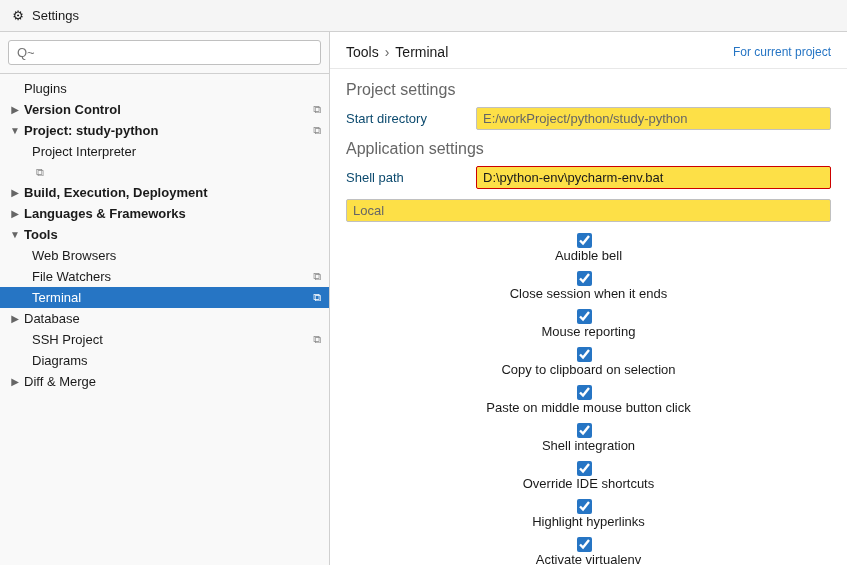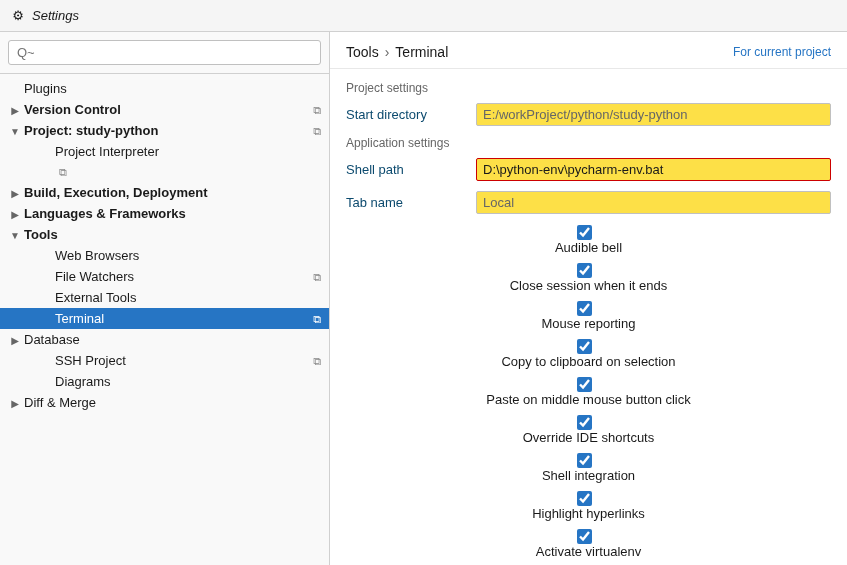--- a/index.html
+++ b/index.html
@@ -25,21 +25,20 @@
     }
     .title-bar-icon {
       width: 16px;
       height: 16px;
       margin-right: 6px;
       display: flex; align-items: center; justify-content: center;
     }
     .title-bar-text {
       font-size: 13px;
       color: #1a1a1a;
-      font-style: italic;
     }
     
     .main {
       display: flex;
       flex: 1;
       overflow: hidden;
     }
     
     .sidebar {
       width: 330px;
@@ -62,21 +61,21 @@
       background: #fff;
       outline: none;
     }
     .sidebar-tree {
       flex: 1;
       padding: 4px 0;
       overflow-y: auto;
     }
     .tree-item {
       display: flex;
-      align-items: flex-end;
+      align-items: center;
       padding: 3px 8px;
       cursor: pointer;
       user-select: none;
       position: relative;
     }
     .tree-item.selected {
       background: #2675c4;
       color: #fff;
     }
     .tree-item.selected .copy-icon {
@@ -93,21 +92,21 @@
       margin-right: 2px;
       flex-shrink: 0;
     }
     .tree-item.selected .tree-arrow {
       color: #fff;
     }
     .tree-label {
       flex: 1;
     }
     .tree-item.level-0 { padding-left: 8px; }
-    .tree-item.level-1 { padding-left: 39px; }
+    .tree-item.level-1 { padding-left: 16px; }
     .copy-icon {
       font-size: 11px;
       color: #888;
       margin-left: 4px;
     }
     .bold { font-weight: bold; }
     
     .content {
       flex: 1;
       display: flex;
@@ -135,21 +134,21 @@
       margin-left: auto;
       color: #2675c4;
       font-size: 12px;
       cursor: pointer;
     }
     .content-body {
       padding: 12px 16px;
       flex: 1;
     }
     .section-label {
-      font-size: 12px;
+      font-size: 16px;
       color: #666;
       margin-bottom: 8px;
     }
     .field-row {
       display: flex;
       align-items: center;
       margin-bottom: 10px;
     }
     .field-label {
       width: 130px;
@@ -243,24 +242,20 @@
           <span class="tree-label bold">Tools</span>
         </div>
         <div class="tree-item level-1">
           <span class="tree-arrow"></span>
           <span class="tree-label">Web Browsers</span>
         </div>
         <div class="tree-item level-1">
           <span class="tree-arrow"></span>
           <span class="tree-label">File Watchers</span>
           <span class="copy-icon">⧉</span>
-        </div>
-        <div class="tree-item level-1">
-          <span class="tree-arrow"></span>
-          <span class="tree-label">External Tools</span>
         </div>
         <div class="tree-item level-1 selected">
           <span class="tree-arrow"></span>
           <span class="tree-label">Terminal</span>
           <span class="copy-icon">⧉</span>
         </div>
         <div class="tree-item level-0">
           <span class="tree-arrow">▶</span>
           <span class="tree-label">Database</span>
         </div>
@@ -302,21 +297,20 @@
 
       <div class="app-section">
         <div class="section-label">Application settings</div>
 
         <div class="field-row">
           <span class="field-label">Shell path</span>
           <input class="field-input highlighted" type="text" value="D:\python-env\pycharm-env.bat" style="">
         </div>
 
         <div class="field-row">
-          <span class="field-label">Tab name</span>
           <input class="field-input" type="text" value="Local" style="">
         </div>
 
         <div id="checkboxes-container">
             <div class="checkbox-row">
               <input type="checkbox" checked="" style="">
               <span class="checkbox-label">Audible bell</span>
             </div>
             <div class="checkbox-row">
               <input type="checkbox" checked="" style="">
@@ -329,25 +323,25 @@
             <div class="checkbox-row">
               <input type="checkbox" checked="" style="">
               <span class="checkbox-label">Copy to clipboard on selection</span>
             </div>
             <div class="checkbox-row">
               <input type="checkbox" checked="" style="">
               <span class="checkbox-label">Paste on middle mouse button click</span>
             </div>
             <div class="checkbox-row">
               <input type="checkbox" checked="" style="">
+              <span class="checkbox-label">Shell integration</span>
+            </div>
+            <div class="checkbox-row">
+              <input type="checkbox" checked="" style="">
               <span class="checkbox-label">Override IDE shortcuts</span>
-            </div>
-            <div class="checkbox-row">
-              <input type="checkbox" checked="" style="">
-              <span class="checkbox-label">Shell integration</span>
             </div>
             <div class="checkbox-row">
               <input type="checkbox" checked="" style="">
               <span class="checkbox-label">Highlight hyperlinks</span>
             </div>
             <div class="checkbox-row">
               <input type="checkbox" checked="" style="">
               <span class="checkbox-label">Activate virtualenv</span>
             </div>
           </div>

